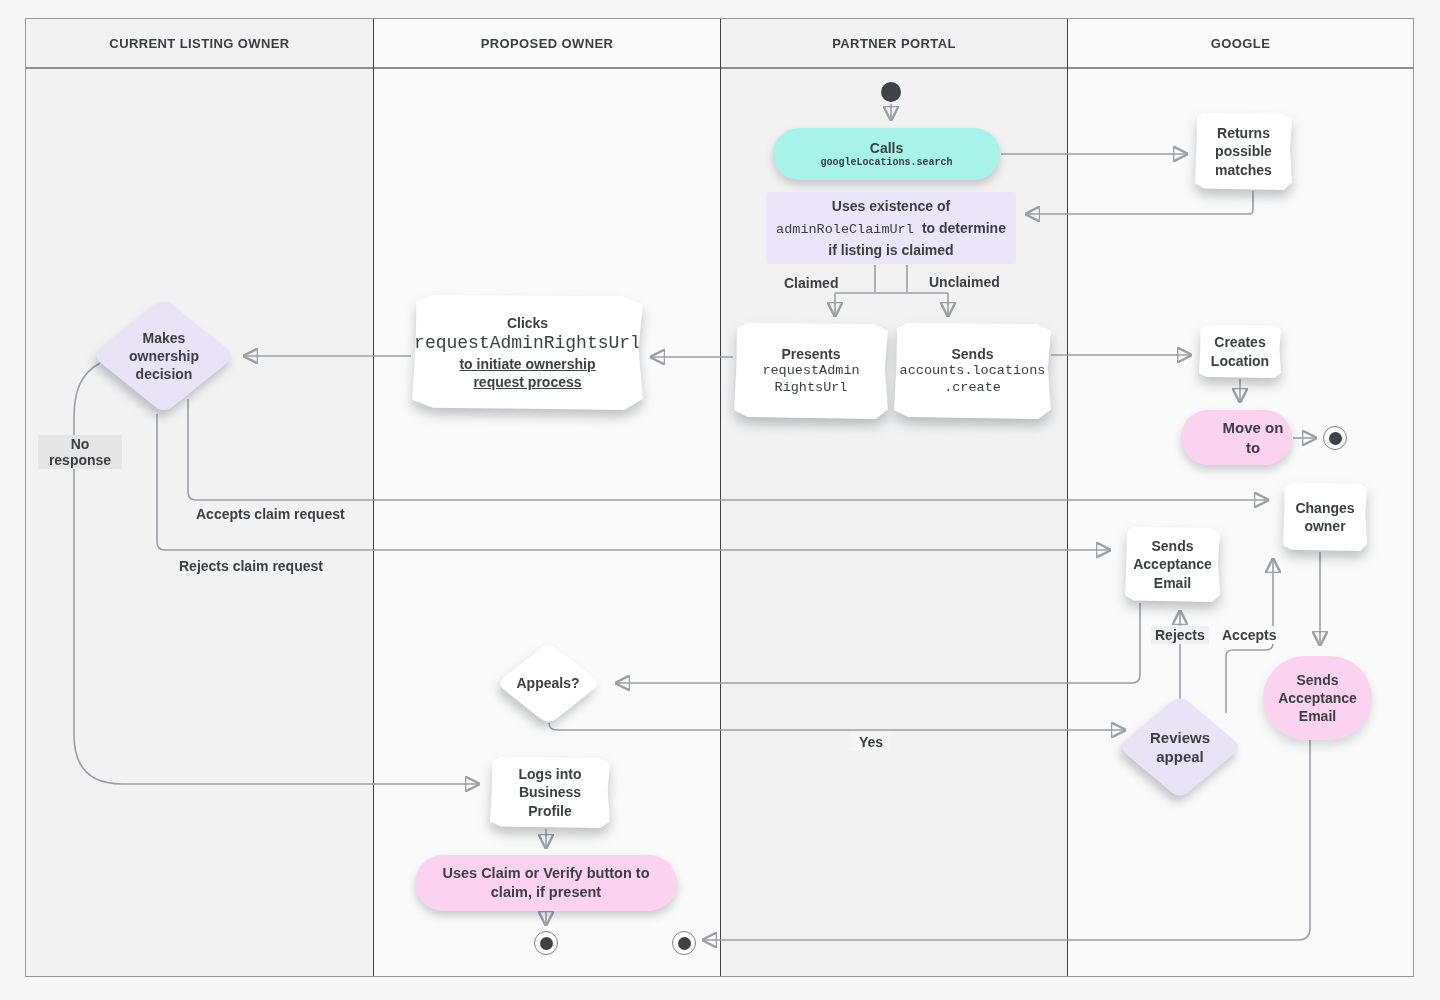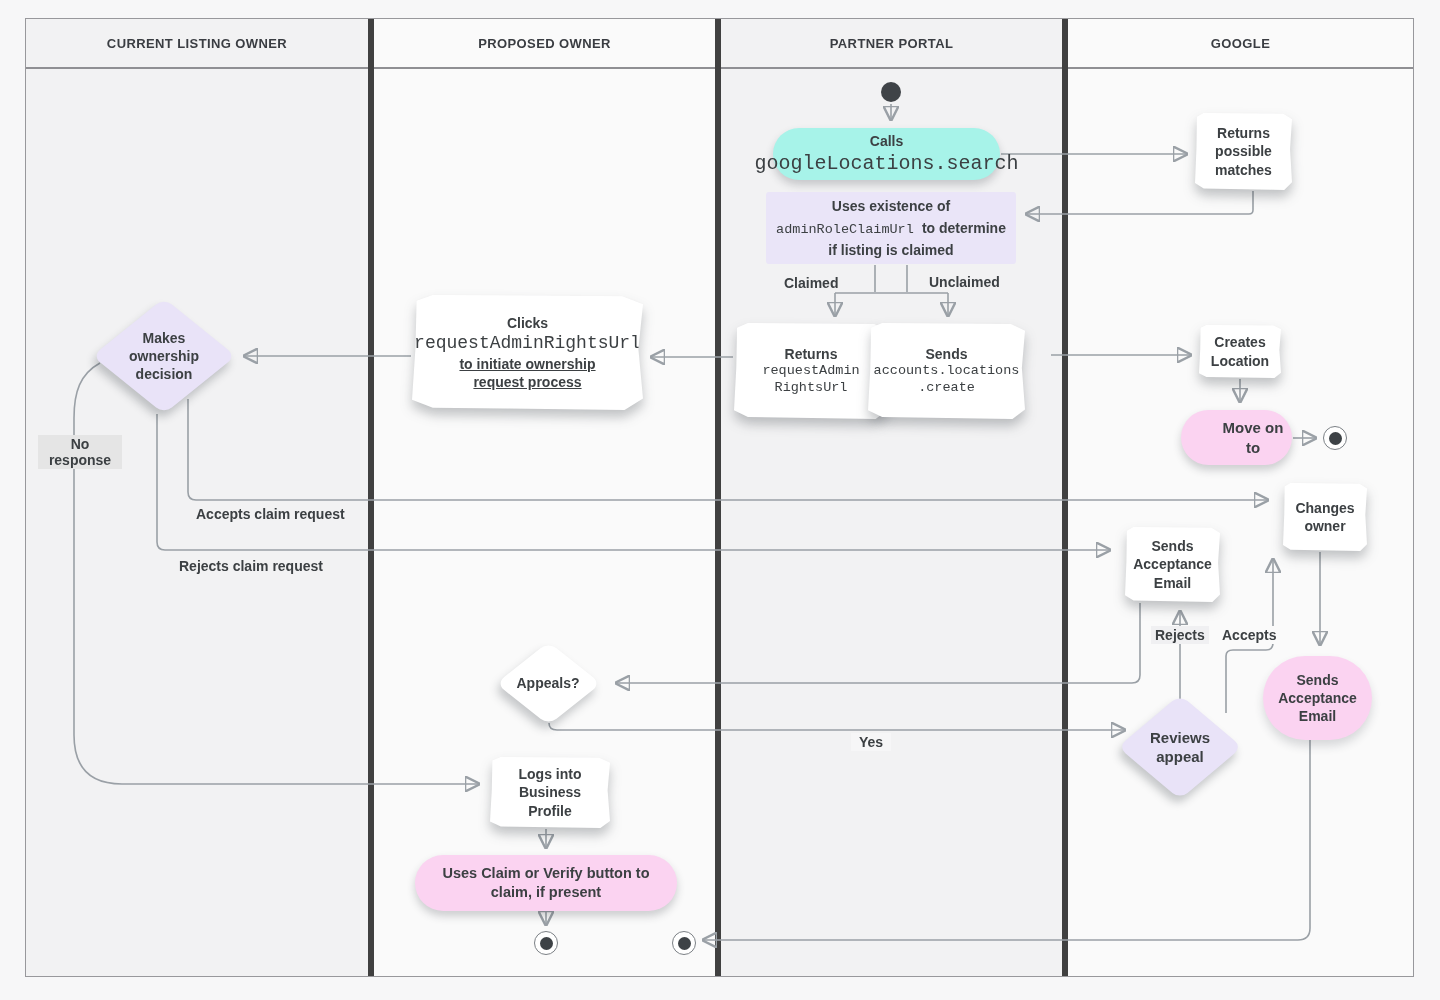--- a/index.html
+++ b/index.html
@@ -5,21 +5,21 @@
   html,body{margin:0;padding:0;}
   body{
     width:1440px;height:1000px;position:relative;overflow:hidden;
     background:#f7f7f8;
     font-family:"Liberation Sans",sans-serif;
     color:#3c4043;
   }
   
   .board{position:absolute;left:25px;top:18px;width:1387px;height:957px;
     border:1px solid #98989c;display:flex;z-index:0;}
-  .lane{position:relative;height:100%;border-right:6px solid #404040;box-sizing:border-box;}
+  .lane{position:relative;height:100%;border-right:1px solid #404040;box-sizing:border-box;}
   .lane:last-child{border-right:none;}
   .lane-head{height:48px;display:flex;align-items:center;justify-content:center;
     font-weight:bold;font-size:13px;letter-spacing:.4px;color:#3a3d42;
     border-bottom:2px solid #8f8f93;}
   .lane.odd{background:#f2f2f3;}
   .lane.even{background:#fafafa;}
 
   
   svg.wires{position:absolute;left:0;top:0;width:1440px;height:1000px;z-index:1;pointer-events:none;}
   svg.wires path{fill:none;stroke:#9aa0a6;stroke-width:1.6;}
@@ -117,46 +117,46 @@
   <path d="M546,911 V924" marker-end="url(#ah)"></path>
 </svg>
 
 <div class="startdot" style="left:881px;top:82px;"></div>
 <div class="enddot" style="left:1323px;top:426px;"></div>
 <div class="enddot" style="left:534px;top:931px;"></div>
 <div class="enddot" style="left:672px;top:931px;"></div>
 
 <div class="pill teal" style="left:773px;top:128px;width:227px;height:52px;">
   <div class="ntitle">Calls</div>
-  <div class="ncode" style="font-size:20px;">googleLocations.search</div>
+  <div class="ncode" style="font-size:10px;font-weight:bold;">googleLocations.search</div>
 </div>
 
 <div class="paper" style="left:1195px;top:113px;width:97px;height:77px;">
   <div class="pin">
       <div class="ntitle">Returns possible matches</div>
     </div>
 </div>
 
 <div class="lav-box" style="left:766px;top:192px;width:250px;height:72px;">
   <div style="line-height:1.35;">
     <span class="ntitle">Uses existence of </span>
     <span class="ncode">adminRoleClaimUrl </span>
     <span class="ntitle">to determine if listing is claimed</span>
   </div>
 </div>
 
 <div class="paper" style="left:734px;top:323px;width:154px;height:96px;">
   <div class="pin">
-    <div class="ntitle">Returns</div>
+    <div class="ntitle">Presents</div>
     <div class="ncode">requestAdmin</div>
     <div class="ncode">RightsUrl</div>
   </div>
 </div>
 
-<div class="paper" style="left:868px;top:323px;width:157px;height:96px;">
+<div class="paper" style="left:894px;top:323px;width:157px;height:96px;">
   <div class="pin">
     <div class="ntitle">Sends</div>
     <div class="ncode">accounts.locations</div>
     <div class="ncode">.create</div>
   </div>
 </div>
 
 <div class="paper" style="left:412px;top:295px;width:231px;height:115px;">
   <div class="pin">
     <div class="ntitle">Clicks</div>

